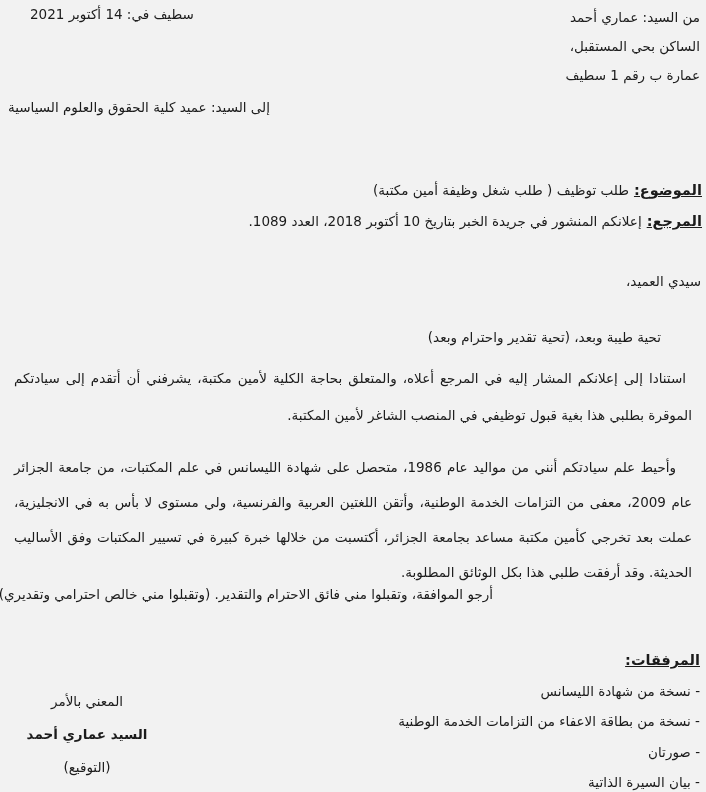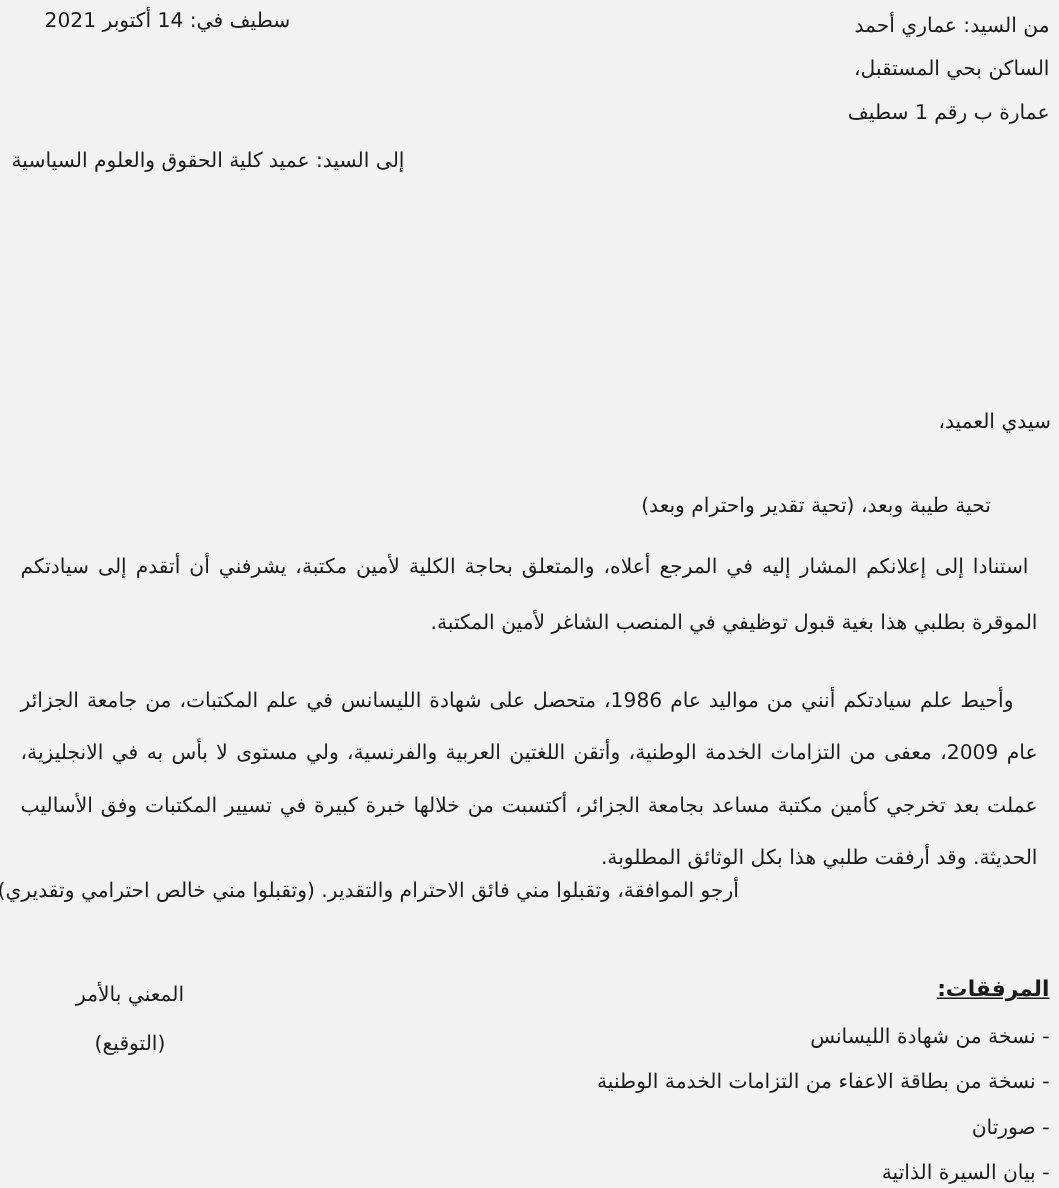--- a/index.html
+++ b/index.html
@@ -89,21 +89,21 @@
   }
   .attachments {
     position: absolute;
     top: 645px;
     right: 6px;
     text-align: right;
     line-height: 30.5px;
   }
   .signature {
     position: absolute;
-    top: 647px;
+    top: 685px;
     left: 12px;
     width: 150px;
     text-align: center;
     line-height: 33px;
   }
   .bold {
     font-weight: bold;
   }
 </style>
 </head>
@@ -116,20 +116,28 @@
     <div>الساكن بحي المستقبل،</div>
     <div>عمارة ب رقم 1 سطيف</div>
   </div>
 
   <div class="date">سطيف في: 14 أكتوبر 2021</div>
 
   <div class="recipient">
     <div>إلى السيد: عميد كلية الحقوق والعلوم السياسية</div>
   </div>
 
+  <div class="subject-block">
+    <div class="subj-line">
+      <span class="label">الموضوع:</span><span>طلب توظيف ( طلب شغل وظيفة أمين مكتبة)</span>
+    </div>
+    <div class="subj-line">
+      <span class="label">المرجع:</span><span>إعلانكم المنشور في جريدة الخبر بتاريخ 10 أكتوبر 2018، العدد 1089.</span>
+    </div>
+  </div>
 
   <div class="salutation">سيدي العميد،</div>
 
   <div class="greeting">تحية طيبة وبعد، (تحية تقدير واحترام وبعد)</div>
 
   <p class="para para1">استنادا إلى إعلانكم المشار إليه في المرجع أعلاه، والمتعلق بحاجة الكلية لأمين مكتبة، يشرفني أن أتقدم إلى سيادتكم الموقرة بطلبي هذا بغية قبول توظيفي في المنصب الشاغر لأمين المكتبة.</p>
 
   <p class="para para2">وأحيط علم سيادتكم أنني من مواليد عام 1986، متحصل على شهادة الليسانس في علم المكتبات، من جامعة الجزائر عام 2009، معفى من التزامات الخدمة الوطنية، وأتقن اللغتين العربية والفرنسية، ولي مستوى لا بأس به في الانجليزية، عملت بعد تخرجي كأمين مكتبة مساعد بجامعة الجزائر، أكتسبت من خلالها خبرة كبيرة في تسيير المكتبات وفق الأساليب الحديثة. وقد أرفقت طلبي هذا بكل الوثائق المطلوبة.</p>
 
   <div class="closing">أرجو الموافقة، وتقبلوا مني فائق الاحترام والتقدير. (وتقبلوا مني خالص احترامي وتقديري).</div>
@@ -137,16 +145,17 @@
   <div class="attachments">
     <div class="label">المرفقات:</div>
     <div>- نسخة من شهادة الليسانس</div>
     <div>- نسخة من بطاقة الاعفاء من التزامات الخدمة الوطنية</div>
     <div>- صورتان</div>
     <div>- بيان السيرة الذاتية</div>
   </div>
 
   <div class="signature">
     <div>المعني بالأمر</div>
+    <div class="bold">السيد عماري أحمد</div>
     <div>(التوقيع)</div>
   </div>
 
 </div>
 
 </body></html>

